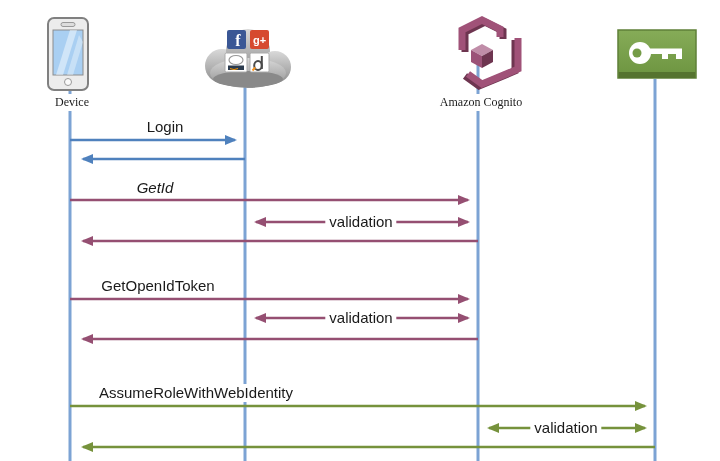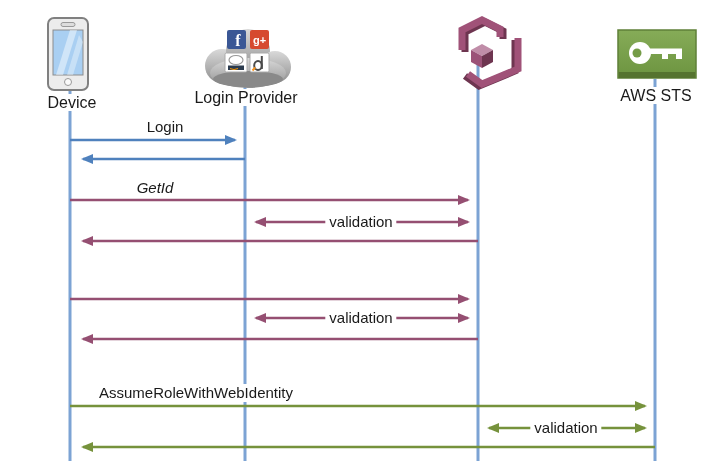--- a/index.html
+++ b/index.html
@@ -7,21 +7,21 @@
     position:relative;width:720px;height:461px;background:#ffffff;overflow:hidden;
     font-family:"Liberation Sans", sans-serif;color:#1a1a1a;
   }
   #lines-svg{position:absolute;left:0;top:0;}
   .icon-wrap{position:absolute;}
   .lbl{
     position:absolute;transform:translateX(-50%);
     background:#ffffff;padding:0 4px;white-space:nowrap;
     font-size:15px;line-height:18px;color:#1a1a1a;
   }
-  .actor-lbl{font-size:16px;line-height:17px;}
+  .actor-lbl{font-size:12px;line-height:17px;font-family:Liberation Serif, serif;}
 </style>
 </head>
 <body>
 
 <div id="canvas">
 
   <svg id="lines-svg" width="720" height="461">
     <defs>
       <marker id="mblue" markerWidth="13" markerHeight="10" refX="10" refY="5" orient="auto-start-reverse" markerUnits="userSpaceOnUse">
         <path d="M0,0 L12,5 L0,10 Z" fill="#4F81BD"></path>
@@ -133,23 +133,23 @@
     <rect x="2" y="2" width="78" height="48" fill="url(#stsg)" stroke="#5F8038" stroke-width="1.5"></rect>
     <rect x="2.8" y="44" width="76.4" height="6" fill="#55732F"></rect>
     <g>
       <circle cx="24" cy="25" r="11" fill="#ffffff"></circle>
       <circle cx="21" cy="25" r="4.5" fill="#749C46"></circle>
       <polygon fill="#ffffff" points="33,20.5 66,20.5 66,31 60,31 60,26 52,26 52,31 46,31 46,26 33,26"></polygon>
     </g>
   </svg>
 
   <div class="lbl actor-lbl" style="left:72px;top:94px;">Device</div>
-  <div class="lbl actor-lbl" style="left:246px;top:89px;">Login Provider</div>
-  <div class="lbl actor-lbl" style="left:656px;top:87px;">AWS STS</div>
+  <div class="lbl actor-lbl" style="left:481px;top:94px;">Amazon Cognito</div>
 
   <div class="lbl" style="left:165px;top:118px;">Login</div>
   <div class="lbl" style="left:155px;top:179px;font-style:italic;">GetId</div>
   <div class="lbl" style="left:361px;top:213px;">validation</div>
+  <div class="lbl" style="left:158px;top:277px;">GetOpenIdToken</div>
   <div class="lbl" style="left:361px;top:309px;">validation</div>
   <div class="lbl" style="left:196px;top:384px;text-align:center;">AssumeRoleWithWebIdentity</div>
   <div class="lbl" style="left:566px;top:419px;">validation</div>
 
 </div>
 
 </body></html>

